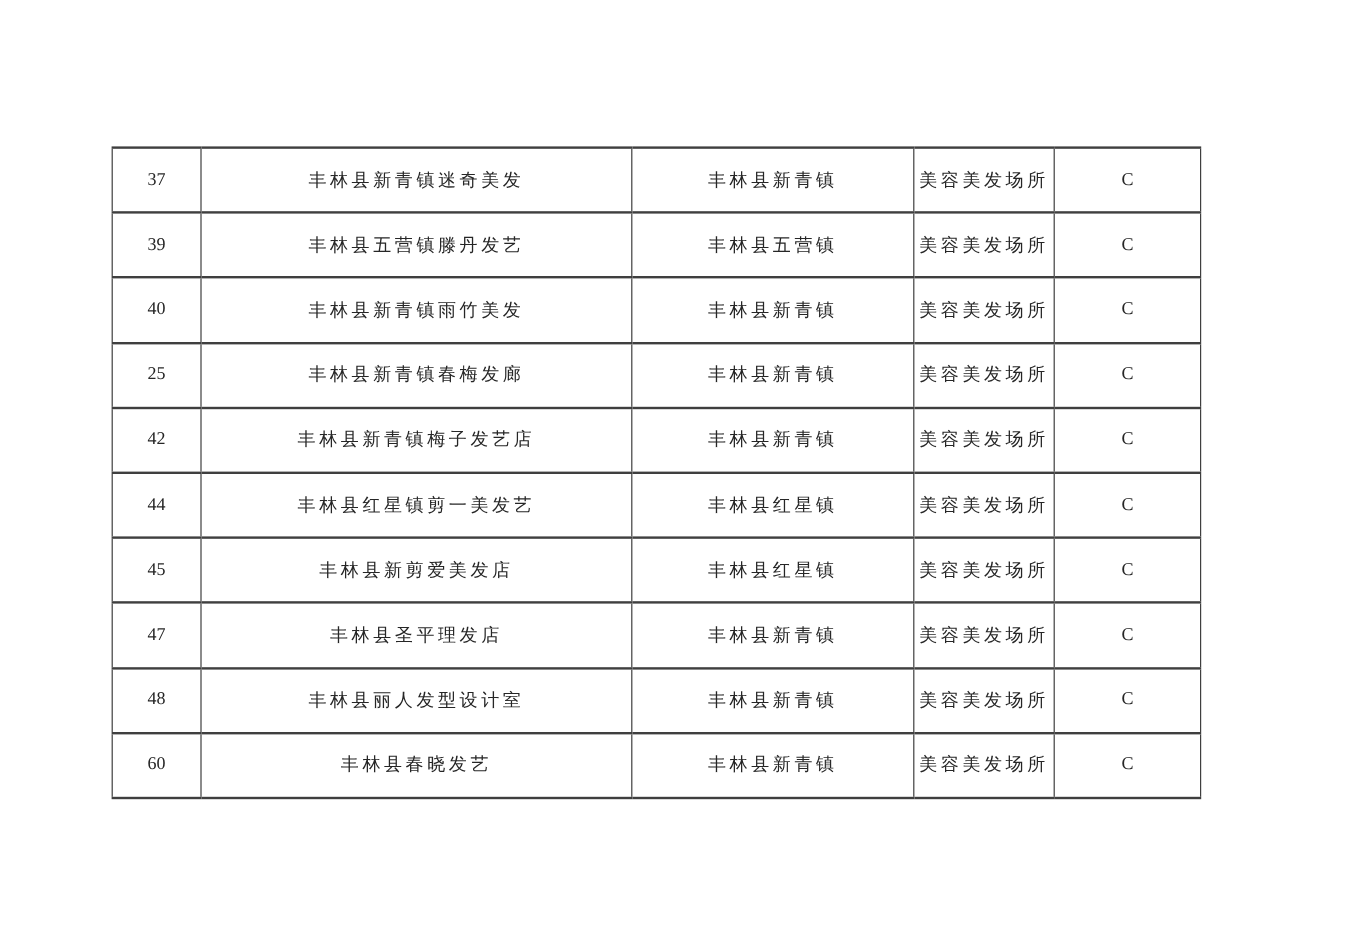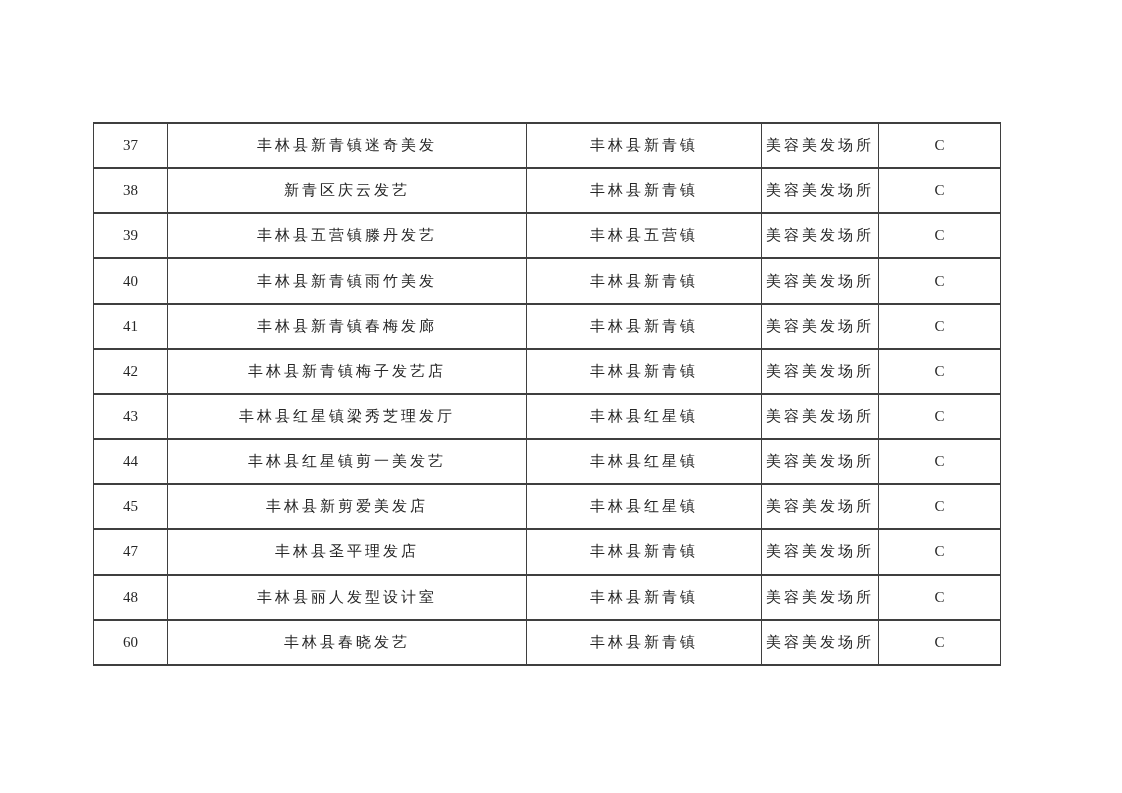--- a/index.html
+++ b/index.html
@@ -59,58 +59,44 @@
     </colgroup>
     <tbody>
       <tr>
         <td class="num">37</td>
         <td class="zh">丰林县新青镇迷奇美发</td>
         <td class="zh">丰林县新青镇</td>
         <td class="zh">美容美发场所</td>
         <td class="grade">C</td>
       </tr>
       <tr>
-        <td class="num">38</td>
-        <td class="zh">新青区庆云发艺</td>
-        <td class="zh">丰林县新青镇</td>
-        <td class="zh">美容美发场所</td>
-        <td class="grade">C</td>
-      </tr>
-      <tr>
         <td class="num">39</td>
         <td class="zh">丰林县五营镇滕丹发艺</td>
         <td class="zh">丰林县五营镇</td>
         <td class="zh">美容美发场所</td>
         <td class="grade">C</td>
       </tr>
       <tr>
         <td class="num">40</td>
         <td class="zh">丰林县新青镇雨竹美发</td>
         <td class="zh">丰林县新青镇</td>
         <td class="zh">美容美发场所</td>
         <td class="grade">C</td>
       </tr>
       <tr>
-        <td class="num">41</td>
+        <td class="num">25</td>
         <td class="zh">丰林县新青镇春梅发廊</td>
         <td class="zh">丰林县新青镇</td>
         <td class="zh">美容美发场所</td>
         <td class="grade">C</td>
       </tr>
       <tr>
         <td class="num">42</td>
         <td class="zh">丰林县新青镇梅子发艺店</td>
         <td class="zh">丰林县新青镇</td>
-        <td class="zh">美容美发场所</td>
-        <td class="grade">C</td>
-      </tr>
-      <tr>
-        <td class="num">43</td>
-        <td class="zh">丰林县红星镇梁秀芝理发厅</td>
-        <td class="zh">丰林县红星镇</td>
         <td class="zh">美容美发场所</td>
         <td class="grade">C</td>
       </tr>
       <tr>
         <td class="num">44</td>
         <td class="zh">丰林县红星镇剪一美发艺</td>
         <td class="zh">丰林县红星镇</td>
         <td class="zh">美容美发场所</td>
         <td class="grade">C</td>
       </tr>

